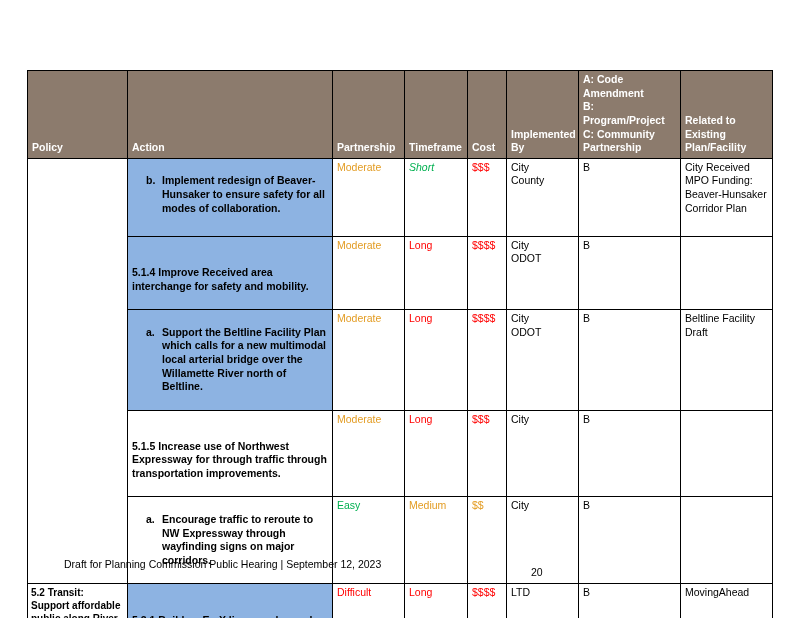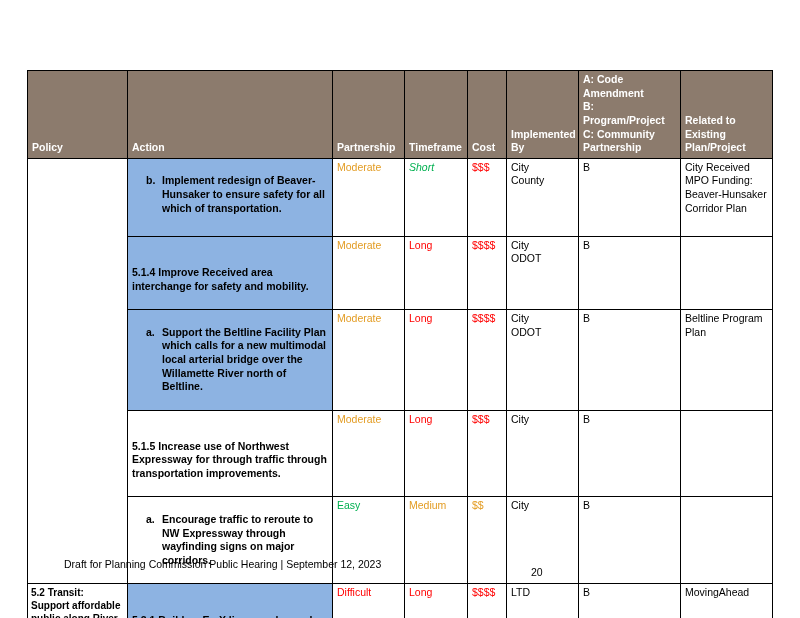--- a/index.html
+++ b/index.html
@@ -80,30 +80,30 @@
         <th>Cost</th>
         <th>Implemented
 By</th>
         <th>A: Code
 Amendment
 B: Program/Project
 C: Community
 Partnership</th>
         <th>Related to
 Existing
-Plan/Project</th>
+Plan/Facility</th>
       </tr>
     </thead>
     <tbody>
       <tr class="r1">
         <td class="policy-cell" rowspan="5"></td>
         <td class="action-cell blue">
           <div class="action-line indent">
             <span class="marker">b.</span>
-            <span class="atext">Implement redesign of Beaver-Hunsaker to ensure safety for all which of transportation.</span>
+            <span class="atext">Implement redesign of Beaver-Hunsaker to ensure safety for all modes of collaboration.</span>
           </div>
         </td>
         <td style="color: rgb(227, 156, 35);">Moderate</td>
         <td style="color: rgb(0, 176, 80); font-style: italic;">Short</td>
         <td style="color: rgb(255, 0, 0);">$$$</td>
         <td>City
 County</td>
         <td>B</td>
         <td>City Received MPO Funding: Beaver-Hunsaker Corridor Plan</td>
       </tr>
@@ -127,21 +127,21 @@
             <span class="marker">a.</span>
             <span class="atext">Support the Beltline Facility Plan which calls for a new multimodal local arterial bridge over the Willamette River north of Beltline.</span>
           </div>
         </td>
         <td style="color: rgb(227, 156, 35);">Moderate</td>
         <td style="color: rgb(255, 0, 0);">Long</td>
         <td style="color: rgb(255, 0, 0);">$$$$</td>
         <td>City
 ODOT</td>
         <td>B</td>
-        <td>Beltline Program Plan</td>
+        <td>Beltline Facility Draft</td>
       </tr>
       <tr class="r4">
         <td class="action-cell">
           <div class="action-line">
             <span class="atext">5.1.5 Increase use of Northwest Expressway for through traffic through transportation improvements.</span>
           </div>
         </td>
         <td style="color: rgb(227, 156, 35);">Moderate</td>
         <td style="color: rgb(255, 0, 0);">Long</td>
         <td style="color: rgb(255, 0, 0);">$$$</td>

